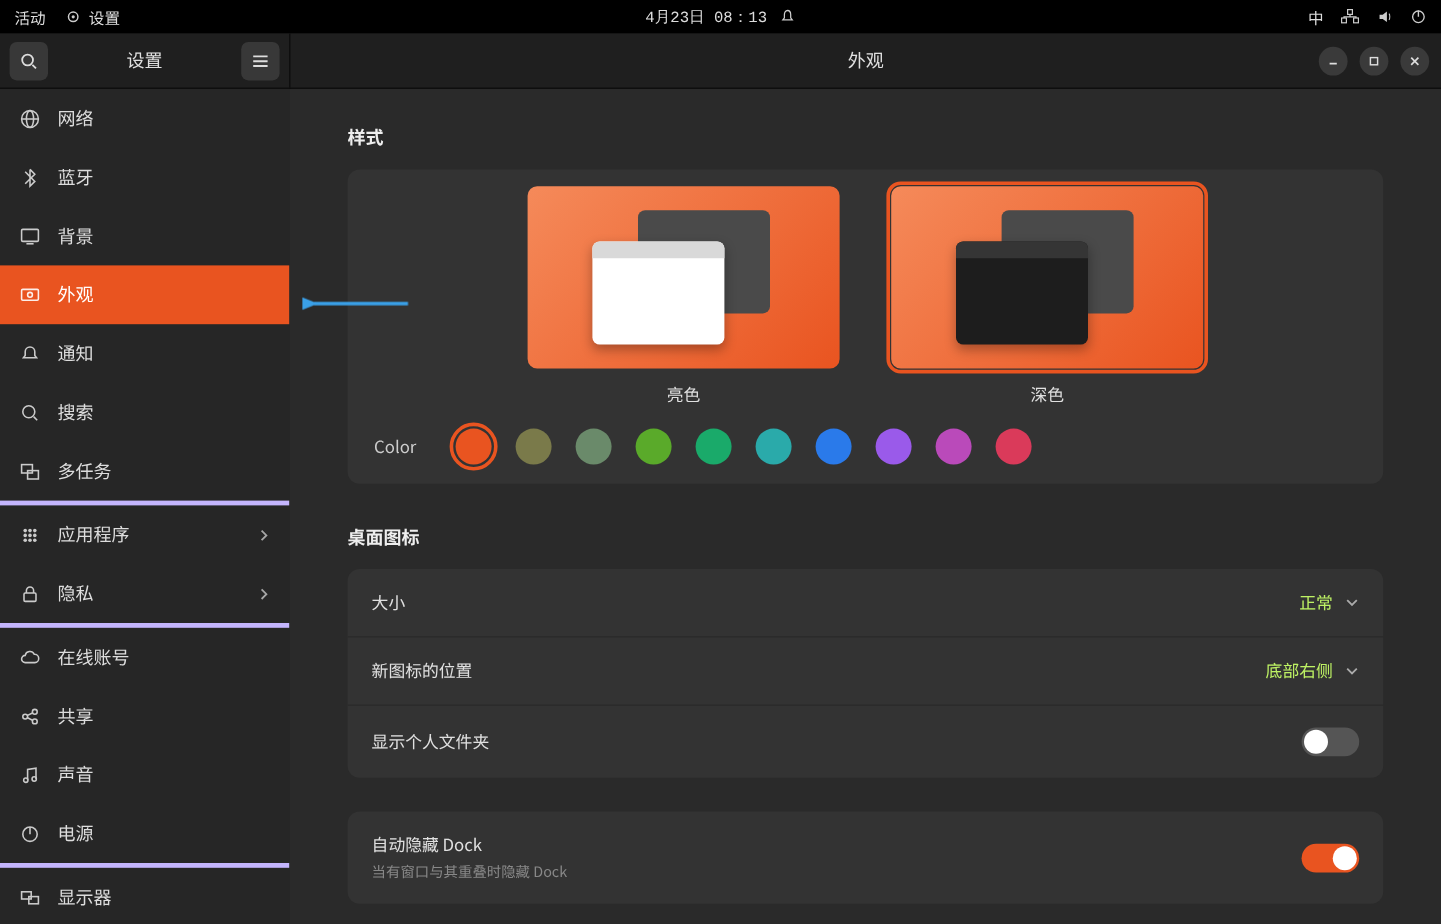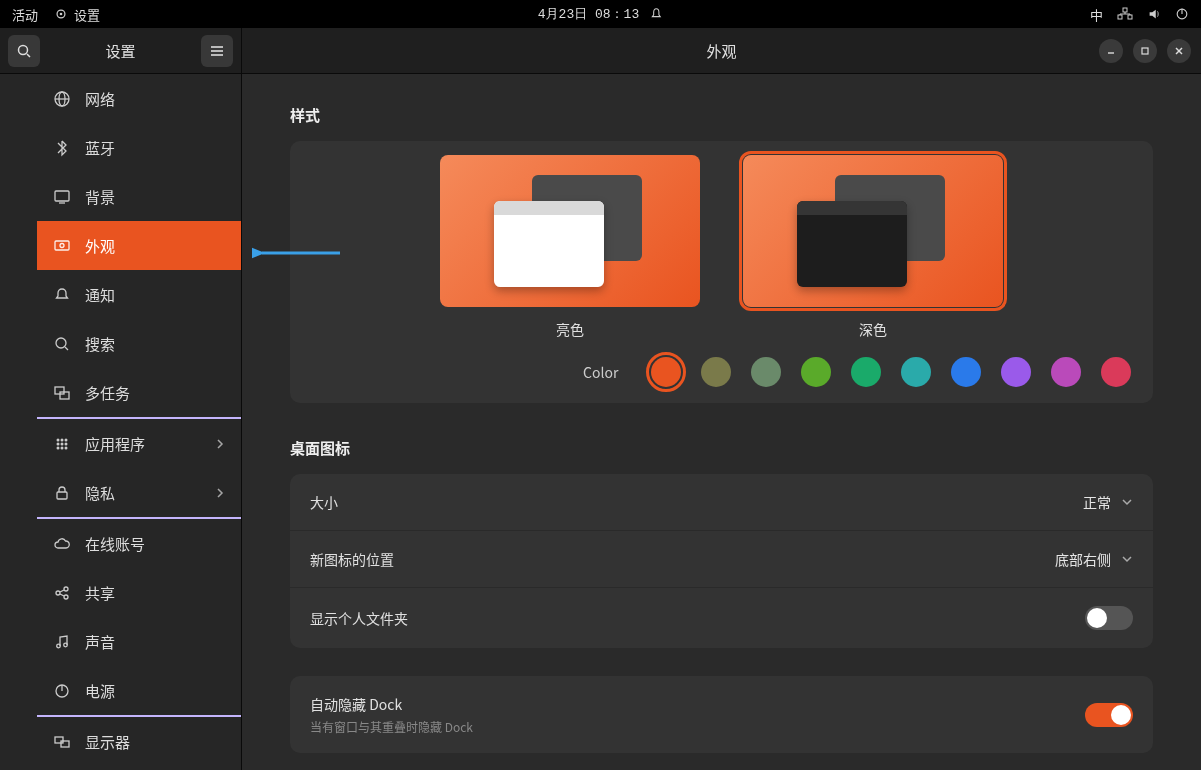--- a/index.html
+++ b/index.html
@@ -85,23 +85,22 @@
 }
 .sidebar-item {
   display: flex;
   align-items: center;
   gap: 14px;
   padding: 14px 16px;
   cursor: pointer;
   font-size: 15px;
   color: #ddd;
   position: relative;
-  margin-left: 37px;
-}
-.sidebar-item.sep { border-top: 2px solid #c4b5fd; }
+}
+.sidebar-item.sep { border-top: 4px solid #c4b5fd; }
 .sidebar-item .chev { margin-left: auto; opacity: .7; }
 .sidebar-item.active { background: #e95420; color: #fff; }
 .sidebar-item .ico { width: 18px; height: 18px; display: flex; align-items: center; justify-content: center; opacity: .9; }
 
 
 .arrow-annot {
   position: absolute;
   left: 252px;
   top: 238px;
   z-index: 20;
@@ -150,42 +149,42 @@
 .style-preview.light .winfront::before {
   content: ""; position: absolute; top: 0; left: 0; right: 0; height: 14px;
   background: #d9d9d9; border-radius: 6px 6px 0 0;
 }
 .style-preview.dark .winfront { background: #1d1d1d; }
 .style-preview.dark .winfront::before {
   content: ""; position: absolute; top: 0; left: 0; right: 0; height: 14px;
   background: #353535; border-radius: 6px 6px 0 0;
 }
 
-.color-row { display: flex; align-items: center; gap: 18px; margin-top: 14px; padding: 4px 2px; justify-content: flex-end; }
+.color-row { display: flex; align-items: center; gap: 18px; margin-top: 14px; padding: 4px 2px; }
 .color-row .label { width: 50px; font-size: 14px; color: #ccc; }
 .color-swatch {
   width: 30px; height: 30px; border-radius: 50%; cursor: pointer;
 }
 .color-swatch.selected { outline: 3px solid #e95420; outline-offset: 2px; }
 
 .list-block {
   background: #333;
   border-radius: 10px;
   overflow: hidden;
 }
 .list-row {
   display: flex;
   align-items: center;
   justify-content: space-between;
   padding: 18px 20px;
   border-bottom: 1px solid #2a2a2a;
   cursor: pointer;
 }
 .list-row:last-child { border-bottom: none; }
-.list-row .right { display: flex; gap: 10px; align-items: center; color: #e5e5e5; }
+.list-row .right { display: flex; gap: 10px; align-items: center; color: #bef264; }
 
 .toggle {
   width: 48px; height: 24px;
   border-radius: 12px;
   background: #555;
   position: relative;
   cursor: pointer;
 }
 .toggle .knob {
   position: absolute; width: 20px; height: 20px; border-radius: 50%;

